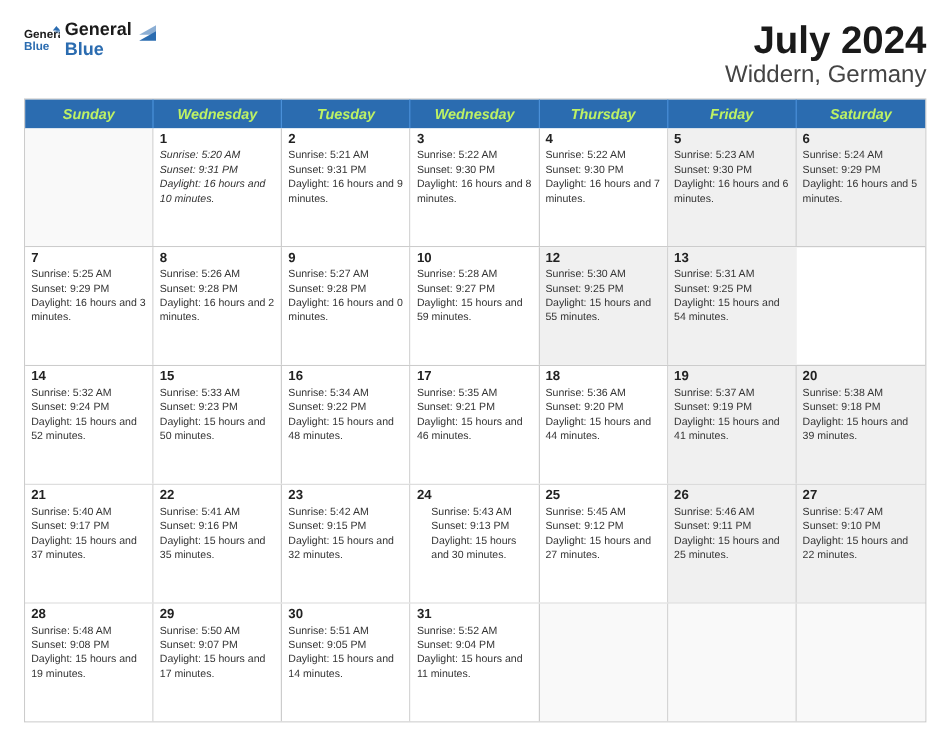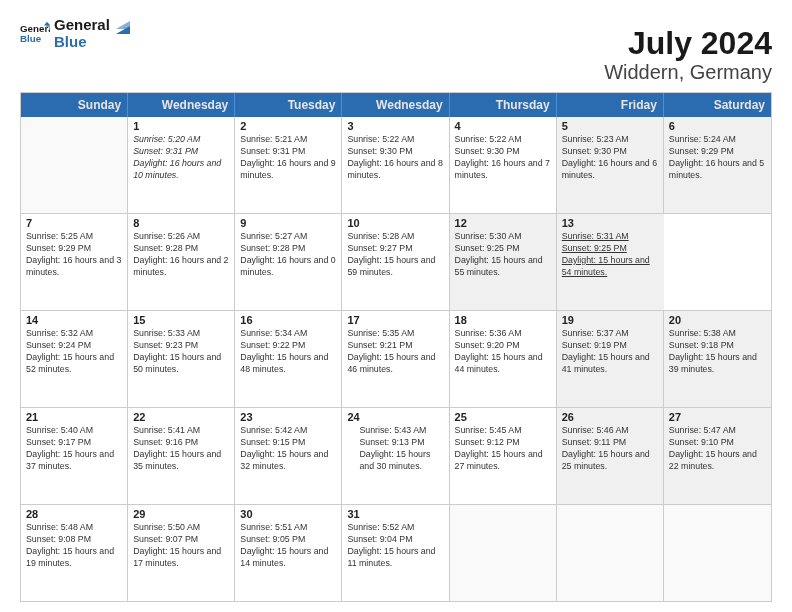--- a/index.html
+++ b/index.html
@@ -34,38 +34,38 @@
       margin-right: 4px;
     }
     .title-block {
       text-align: right;
     }
     .month-title {
       font-size: 32px;
       font-weight: bold;
       color: #1a1a1a;
       line-height: 1.1;
-      margin-top: 10px;
     }
     .location {
       font-size: 20px;
       color: #444;
     }
     .cal-header {
       display: grid;
       grid-template-columns: repeat(7, 1fr);
       background: #2b6cb0;
     }
     .cal-header-cell {
-      color: #e5e5e5;
+      color: #bef264;
       font-weight: bold;
       font-size: 12px;
       padding: 5px 6px;
       border-right: 1px solid #4a90d9;
-      text-align: right;
+      text-align: center;
+      font-style: italic;
     }
     .cal-header-cell:last-child { border-right: none; }
     .cal-body {
       flex: 1;
       display: flex;
       flex-direction: column;
     }
     .cal-row {
       display: grid;
       grid-template-columns: repeat(7, 1fr);
@@ -206,21 +206,21 @@
 Daylight: 15 hours and 59 minutes.</div>
           </div>
           <div class="cal-cell shaded">
             <div class="day-num">12</div>
             <div class="cell-info" style="white-space: pre-line;">Sunrise: 5:30 AM
 Sunset: 9:25 PM
 Daylight: 15 hours and 55 minutes.</div>
           </div>
           <div class="cal-cell shaded">
             <div class="day-num">13</div>
-            <div class="cell-info" style="white-space: pre-line; text-decoration: underline;">Sunrise: 5:31 AM
+            <div class="cell-info" style="white-space: pre-line;">Sunrise: 5:31 AM
 Sunset: 9:25 PM
 Daylight: 15 hours and 54 minutes.</div>
           </div>
         </div>
         <div class="cal-row">
           <div class="cal-cell">
             <div class="day-num">14</div>
             <div class="cell-info" style="white-space: pre-line;">Sunrise: 5:32 AM
 Sunset: 9:24 PM
 Daylight: 15 hours and 52 minutes.</div>

